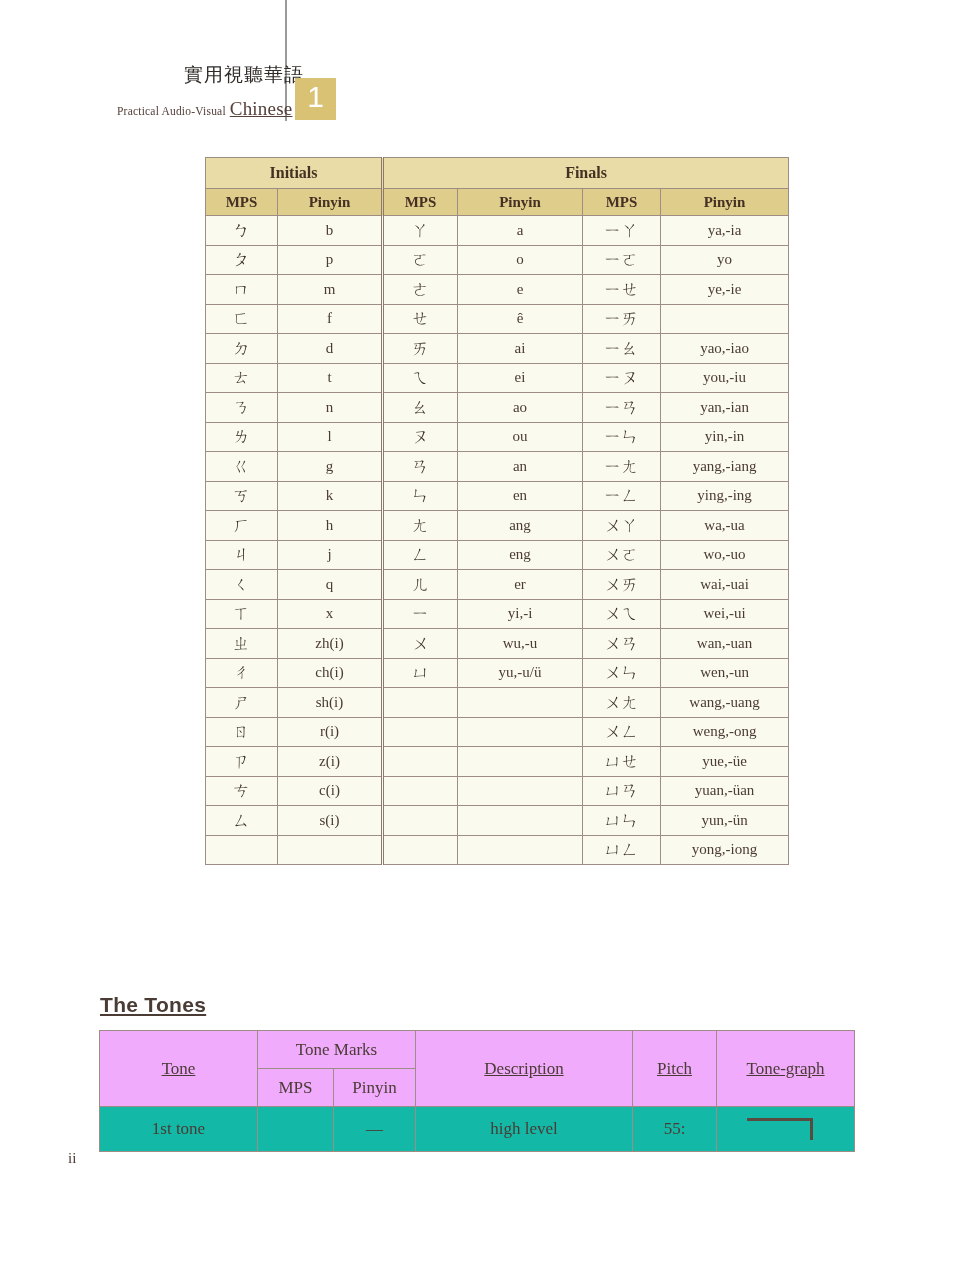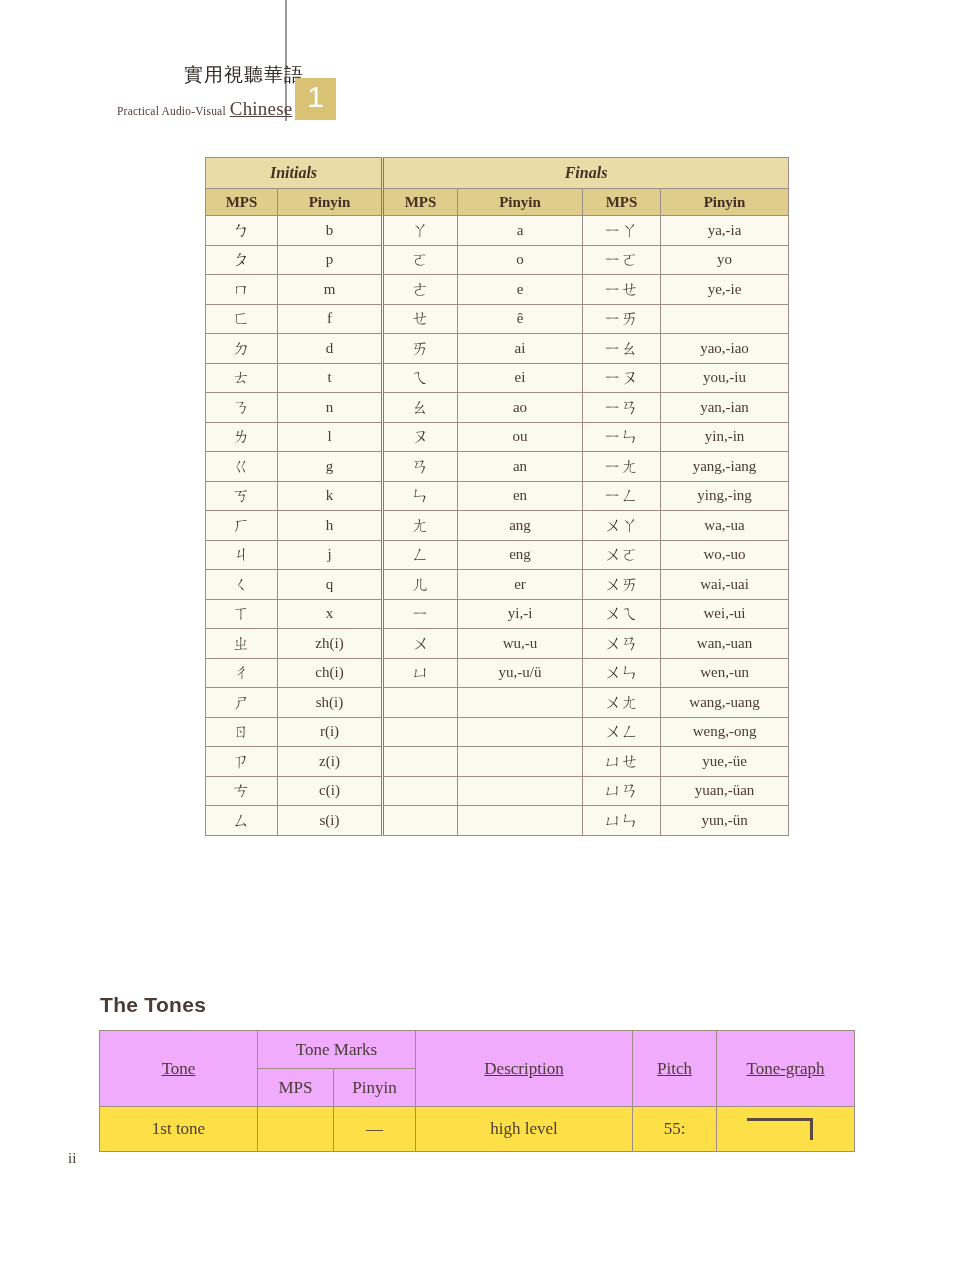--- a/index.html
+++ b/index.html
@@ -84,21 +84,20 @@
     font-size: 15px;
     font-weight: normal;
     color: #4a3b34;
   }
   #phonetics-table .grp {
     background: #e9dca6;
     font-weight: bold;
     font-size: 16px;
     height: 30px;
     color: #453023;
-    font-style: italic;
   }
   #phonetics-table .sub {
     background: #dfcd8c;
     font-weight: bold;
     font-size: 15px;
     height: 26px;
     color: #453023;
   }
   #phonetics-table .bpmf {
     font-family: "DejaVu Sans", sans-serif;
@@ -121,37 +120,38 @@
 
   
   #tones-heading {
     position: absolute;
     left: 100px; top: 993px;
     font-family: "Liberation Sans", sans-serif;
     font-size: 21px;
     font-weight: bold;
     color: #4a3b34;
     letter-spacing: .3px;
+    text-decoration: underline;
   }
   #tones-table {
     position: absolute;
     left: 99px; top: 1030px;
     width: 755px;
     border-collapse: collapse;
     table-layout: fixed;
   }
   #tones-table td, #tones-table th {
     border: 1px solid #9d8d84;
     padding: 0;
     text-align: center;
     vertical-align: middle;
     font-size: 17px;
     font-weight: normal;
     color: #4a3b34;
-    background: #fde047;
+    background: #14b8a6;
   }
   #tones-table thead td, #tones-table thead th { background: #f0abfc; }
   #tones-table .hdr-tall { height: 75px; text-decoration: underline; }
   #tones-table .hdr-half { height: 37px; }
   #tones-table tbody td { height: 44px; }
   .tone-graph {
     position: relative;
     width: 100%; height: 100%;
   }
   .tone-graph .bar {
@@ -376,20 +376,28 @@
         <td>yuan,-üan</td>
       </tr>
       <tr>
         <td class="bpmf">ㄙ</td>
         <td>s(i)</td>
         <td class="bpmf thick-left"></td>
         <td></td>
         <td class="bpmf">ㄩㄣ</td>
         <td>yun,-ün</td>
       </tr>
+      <tr>
+        <td class="bpmf"></td>
+        <td></td>
+        <td class="bpmf thick-left"></td>
+        <td></td>
+        <td class="bpmf">ㄩㄥ</td>
+        <td>yong,-iong</td>
+      </tr>
     </tbody>
 </table>
 
 <div id="prose">
 </div>
 
 <div id="tones-heading">The Tones</div>
 
 <table id="tones-table">
   <colgroup>

